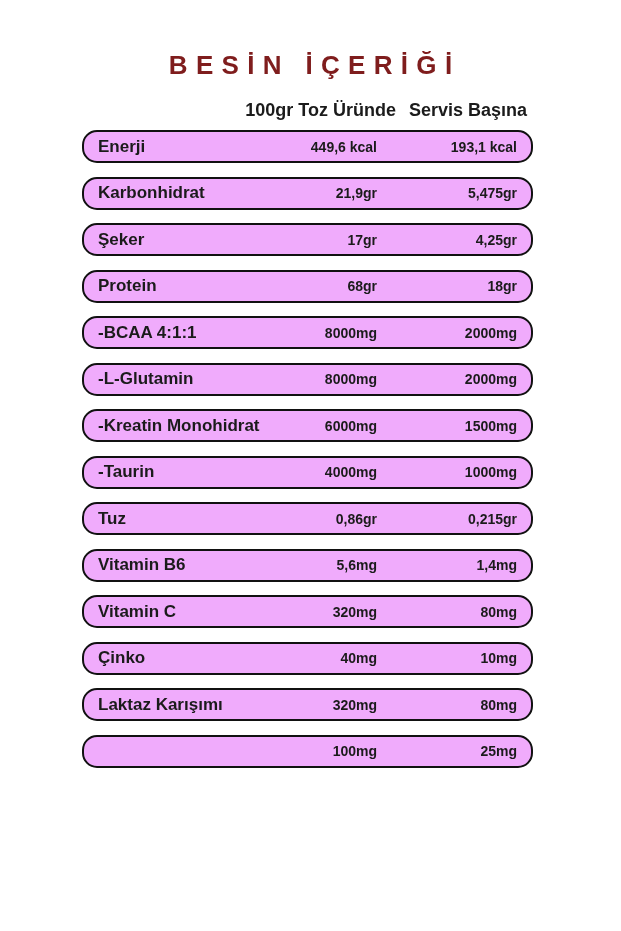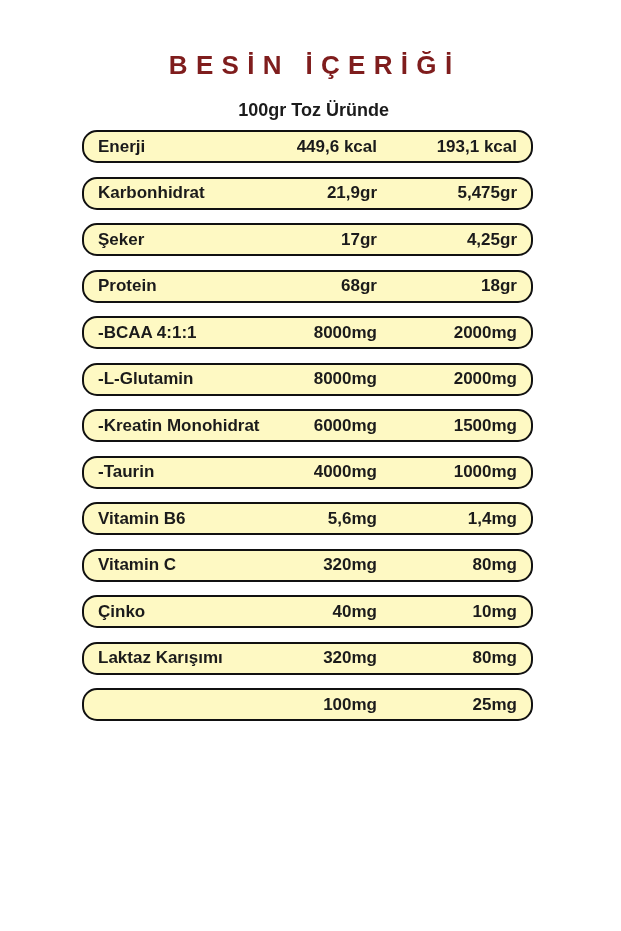--- a/index.html
+++ b/index.html
@@ -21,61 +21,62 @@
     text-indent:0.32em;
     color:#e02222;
     white-space:nowrap;
   }
   .headers {
     position:absolute;
     top:100px; left:82px; width:451px; height:22px;
     font-size:18px; font-weight:bold; color:#1b1b1b;
   }
   .hdr { position:absolute; top:0; white-space:nowrap; }
-  .hdr-per100  { right:144px; }
+  .hdr-per100  { right:137px; }
   .hdr-serving { right:6px; }
   .rows {
     position:absolute;
     top:130px; left:82px; width:451px;
     display:flex; flex-direction:column;
     gap:13.5px;
   }
   .row {
     position:relative;
     box-sizing:border-box;
     width:451px; height:33px;
     border:2px solid #111111;
     border-radius:15px;
-    background:#fef9c3;
+    background:#f0abfc;
     display:flex; align-items:center;
   }
   .c-label {
     padding-left:14px;
     font-size:17px; font-weight:bold; color:#1b1b1b;
     white-space:nowrap;
   }
   .c-v1, .c-v2 {
     position:absolute;
     top:50%; transform:translateY(-50%);
-    font-size:17px; font-weight:bold; color:#1b1b1b;
+    font-size:14px; font-weight:bold; color:#1b1b1b;
     white-space:nowrap;
     text-align:center;
   }
   .c-v1 { right:154px; }
   .c-v2 { right:14px; }
 </style>
 </head>
 <body>
 
 <div class="page">
 
   <h1 class="title" style="color: #7f1d1d;">BESİN İÇERİĞİ</h1>
 
   <div class="headers">
     <span class="hdr hdr-per100">100gr Toz Üründe</span>
+    <span class="hdr hdr-serving">Servis Başına</span>
   </div>
 
   <div class="rows" id="rows">
     <div class="row">
       <span class="c-label">Enerji</span>
       <span class="c-v1">449,6 kcal</span>
       <span class="c-v2">193,1 kcal</span>
     </div>
 
 
@@ -115,20 +116,25 @@
       <span class="c-v1">6000mg</span>
       <span class="c-v2">1500mg</span>
     </div>
 
     <div class="row">
       <span class="c-label">-Taurin</span>
       <span class="c-v1">4000mg</span>
       <span class="c-v2">1000mg</span>
     </div>
 
+    <div class="row">
+      <span class="c-label">Tuz</span>
+      <span class="c-v1">0,86gr</span>
+      <span class="c-v2">0,215gr</span>
+    </div>
 
     <div class="row">
       <span class="c-label">Vitamin B6</span>
       <span class="c-v1">5,6mg</span>
       <span class="c-v2">1,4mg</span>
     </div>
 
     <div class="row">
       <span class="c-label">Vitamin C</span>
       <span class="c-v1">320mg</span>

